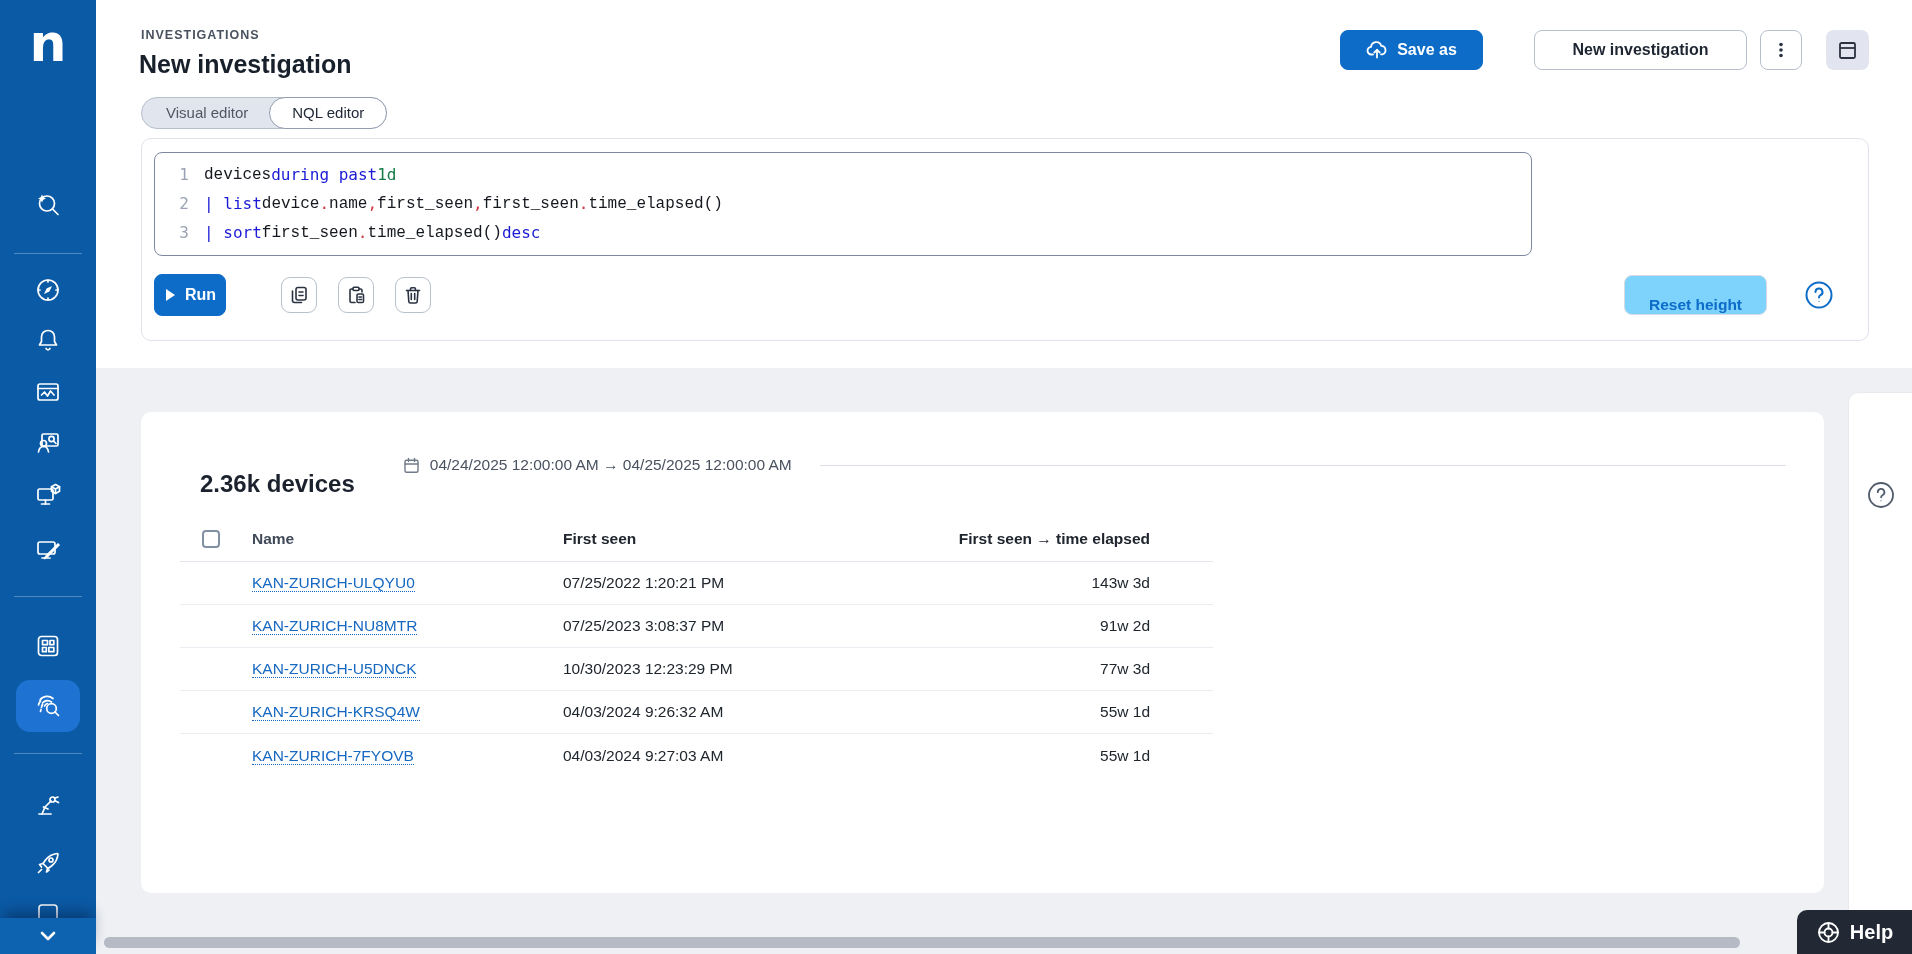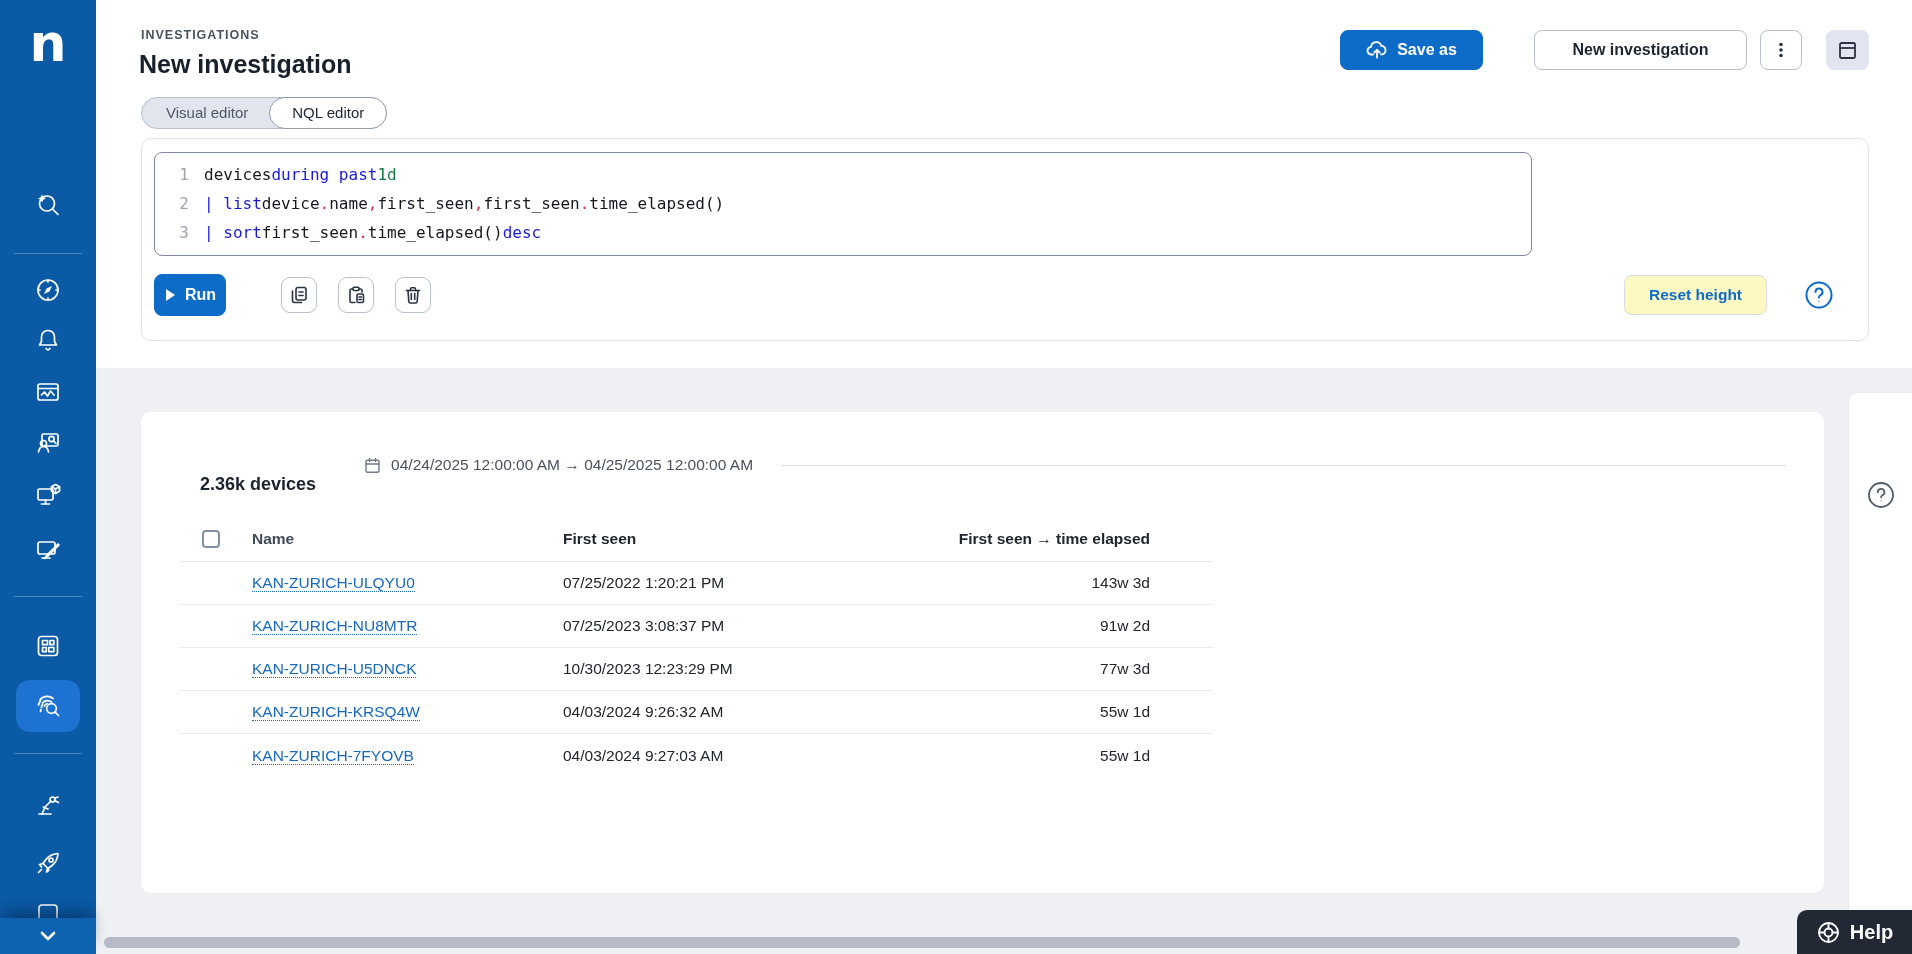--- a/index.html
+++ b/index.html
@@ -42,34 +42,34 @@
   .tab-right { height:32px; margin:-1px; padding:0 22px; font-size:15px; color:#222a38; line-height:30px;
                background:#ffffff; border:1px solid #939db0; border-radius:16px; cursor:pointer; }
 
   
   .editor-card { position:absolute; left:141px; top:138px; width:1728px; height:203px; background:#fff;
                  border:1px solid #dfe3ea; border-radius:10px; }
   .code-box { position:absolute; left:12px; top:13px; width:1378px; height:104px; border:1.5px solid #7d89a0;
               border-radius:8px; background:#fff; padding:7px 0; overflow:hidden; cursor:text; }
   .cline { display:flex; height:29px; align-items:center; font-family:"DejaVu Sans Mono", monospace; font-size:16px; }
   .lnum { width:34px; text-align:right; color:#9aa3b3; margin-right:15px; flex:none; }
-  .tok-plain { color:#15191f; } .tok-keyword { color:#1b1bd6; } .tok-number { color:#157a46; } .tok-punct { color:#cf3545; }
+  .tok-plain { color:#15191f;font-family:Liberation Mono, monospace; } .tok-keyword { color:#1b1bd6; } .tok-number { color:#157a46; } .tok-punct { color:#cf3545; }
 
   .runbtn { position:absolute; left:12px; top:135px; width:72px; height:42px; border-radius:8px; }
   .iconbtn { position:absolute; top:138px; width:36px; height:36px; background:#fff; border:1px solid #b9c1cd; border-radius:9px;
              display:flex; align-items:center; justify-content:center; cursor:pointer; }
   .iconbtn svg { stroke:#2a3342; fill:none; stroke-width:1.6; stroke-linecap:round; stroke-linejoin:round; }
-  .resetbtn { position:absolute; left:1482px; top:136px; height:40px; padding:0 24px; background:#fef9c3; border:1px solid #d6dbe3;
-              border-radius:8px; color:#0d6cc8; font-size:15.5px; font-weight:bold; display:flex; align-items:center; cursor:pointer; }
+  .resetbtn { position:absolute; left:1482px; top:136px; height:40px; padding:0 24px; background:#7dd3fc; border:1px solid #d6dbe3;
+              border-radius:8px; color:#0d6cc8; font-size:15.5px; font-weight:bold; display:flex; align-items:flex-end; cursor:pointer; }
   .helpcircle { position:absolute; left:1659px; top:138px; width:36px; height:36px; display:flex; align-items:center; justify-content:center; cursor:pointer; }
 
   
   .results-card { position:absolute; left:141px; top:412px; width:1683px; height:481px; background:#fff; border-radius:10px; }
   .res-head { position:absolute; left:59px; right:38px; top:448px; top:36px; height:34px; display:flex; align-items:center; }
-  .res-title { font-size:18px; font-weight:bold; color:#1b222d;margin-top:38px; }
+  .res-title { font-size:24px; font-weight:bold; color:#1b222d;margin-top:38px; }
   .res-date { display:flex; align-items:center; gap:10px; margin-left:48px; color:#4a5260; font-size:15.5px; }
   .res-divline { flex:1; height:1px; background:#dbdfe6; margin-left:28px; }
 
   .table { position:absolute; left:39px; top:104px; width:1033px; }
   .thead { display:flex; align-items:center; height:46px; border-bottom:1px solid #e3e6ec;
            font-weight:bold; color:#414a58; font-size:15.5px; }
   .trow { display:flex; align-items:center; height:43px; border-bottom:1px solid #e9ecf1; font-size:15.5px; }
   .trow:last-child { border-bottom:none; }
   .c0 { width:52px; padding-left:22px; flex:none; }
   .c1 { width:310px; padding-left:20px; flex:none; }

